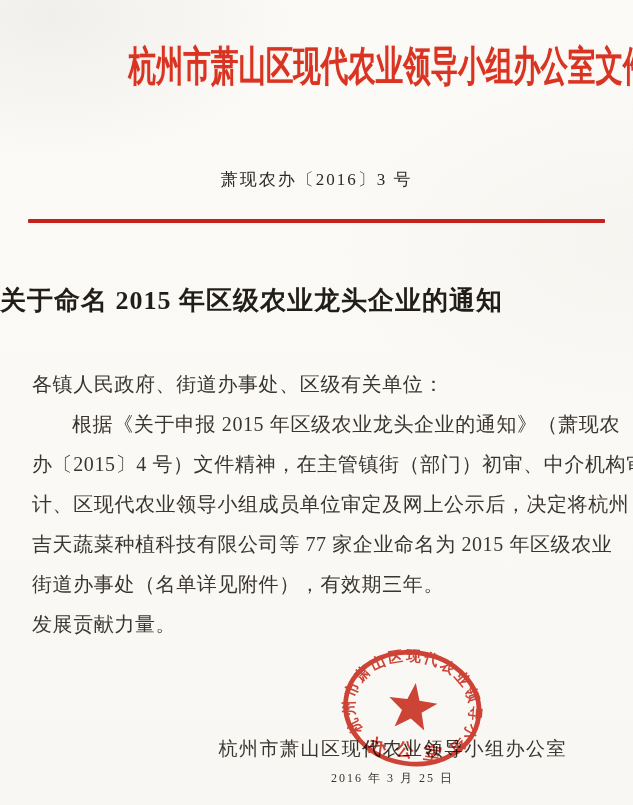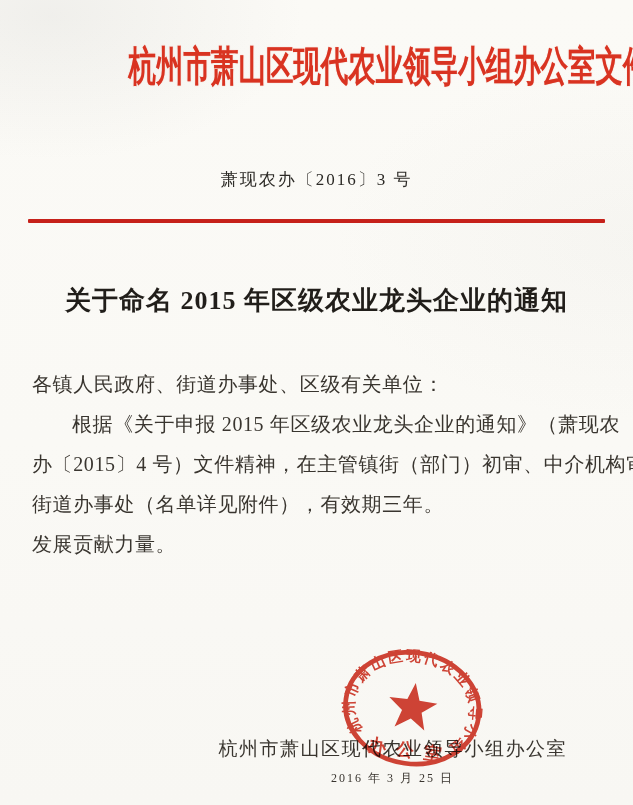--- a/index.html
+++ b/index.html
@@ -50,21 +50,21 @@
     color:#2c2a26;
   }
   .red-rule{
     position:absolute;top:219px;left:28px;
     width:577px;height:4px;
     background:var(--rule-red);
     border-radius:1px;
   }
   .doc-title{
     position:absolute;top:283px;left:0;width:633px;
-    text-align:center;
+    text-align:left;
     font-weight:bold;
     font-size:26px;
     letter-spacing:1px;
     color:var(--title-text);
   }
   .body-block{
     position:absolute;top:364px;left:32px;width:572px;
     font-size:20px;
     line-height:40px;
     letter-spacing:.6px;
@@ -112,20 +112,22 @@
   <div class="doc-number">萧现农办〔2016〕3 号</div>
 
   <div class="red-rule"></div>
 
   <div class="doc-title">关于命名 2015 年区级农业龙头企业的通知</div>
 
   <div class="body-block">
     <div class="body-line">各镇人民政府、街道办事处、区级有关单位：</div>
     <div class="body-line indent">根据《关于申报 2015 年区级农业龙头企业的通知》（萧现农</div>
     <div class="body-line">办〔2015〕4 号）文件精神，在主管镇街（部门）初审、中介机构审</div>
+    <div class="body-line">计、区现代农业领导小组成员单位审定及网上公示后，决定将杭州</div>
+    <div class="body-line">吉天蔬菜种植科技有限公司等 77 家企业命名为 2015 年区级农业</div>
     <div class="body-line">街道办事处（名单详见附件），有效期三年。</div>
     <div class="body-line">发展贡献力量。</div>
   </div>
 
   <div class="signature">杭州市萧山区现代农业领导小组办公室</div>
   <div class="sign-date">2016 年 3 月 25 日</div>
 
   <div class="seal">
     <svg viewBox="0 0 160 140" xmlns="http://www.w3.org/2000/svg">
       <defs>

